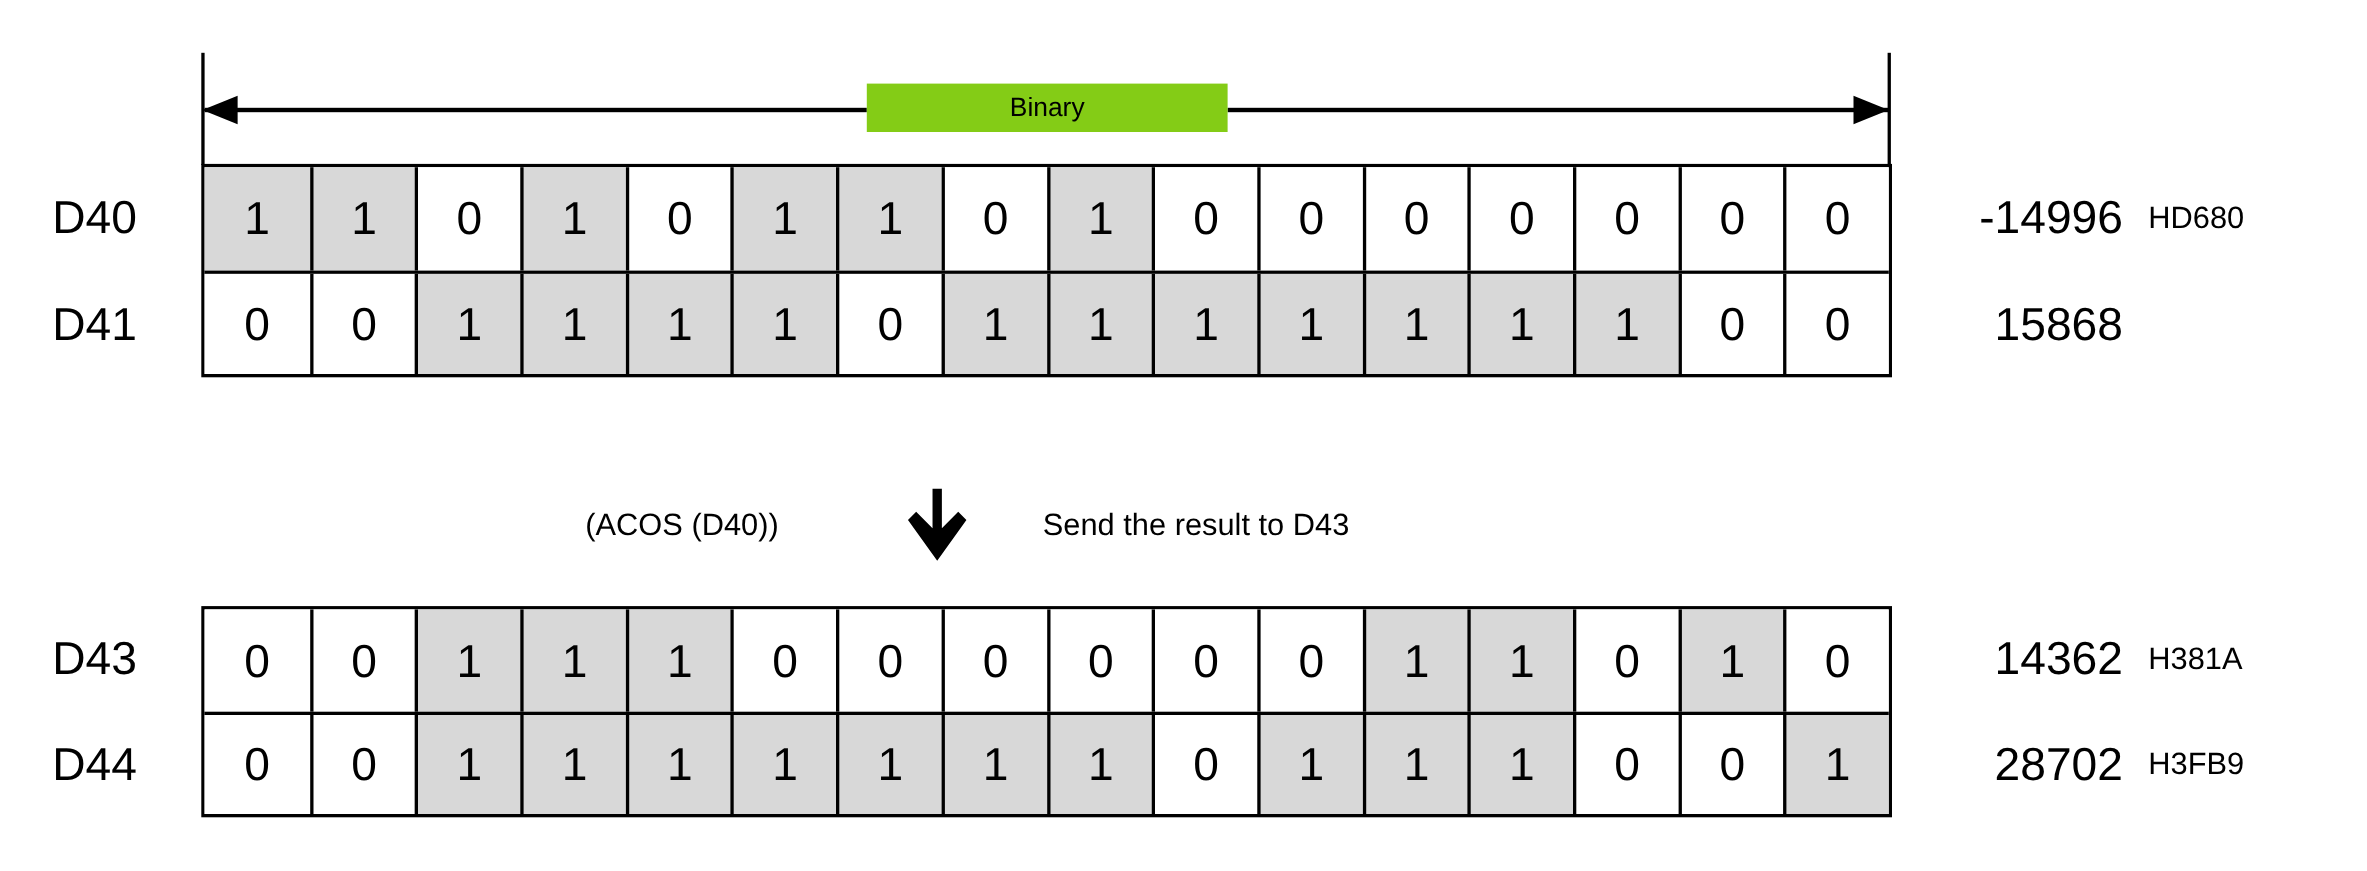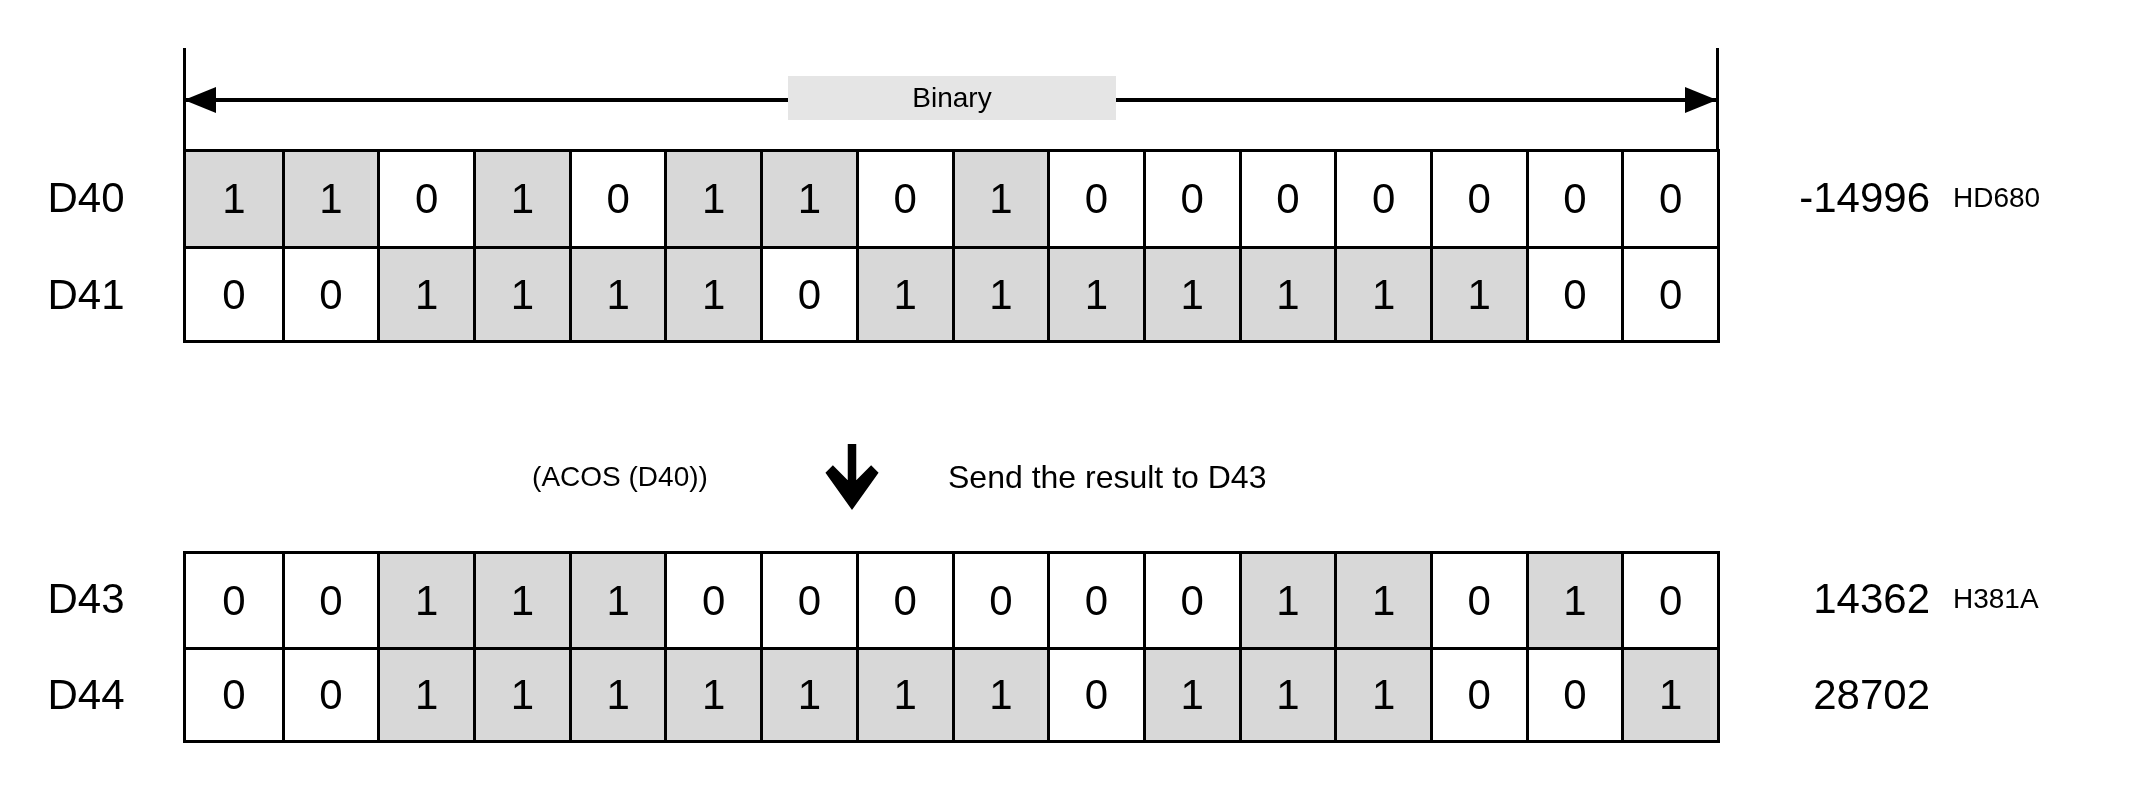--- a/index.html
+++ b/index.html
@@ -18,21 +18,21 @@
   .hline{position:absolute;top:98px;height:4px;background:#000;}
   .hline.seg-left{left:186px;width:602px;}
   .hline.seg-right{left:1116px;width:601px;}
   .arrowhead{position:absolute;width:0;height:0;top:87px;
     border-top:13px solid transparent;border-bottom:13px solid transparent;}
   .arrowhead.left{left:184px;border-right:32px solid #000;}
   .arrowhead.right{left:1685px;border-left:32px solid #000;}
   .binary-label{
     position:absolute;left:788px;width:328px;top:76px;height:44px;
     display:flex;align-items:center;justify-content:center;
-    font-size:28px;background:#e5e5e5;
+    font-size:24px;background:#84cc16;
   }
   
   .bit-table{
     position:absolute;left:183px;width:1537px;
     border:3px solid #000;box-sizing:border-box;
     display:grid;grid-template-rows:1fr 1fr;
   }
   .bit-table.t1{top:149px;height:194px;}
   .bit-table.t2{top:551px;height:192px;}
   .bit-row{display:grid;grid-template-columns:repeat(16,1fr);}
@@ -66,21 +66,21 @@
   
   .op-expr{
     position:absolute;left:450px;width:340px;top:452px;height:50px;
     display:flex;align-items:center;justify-content:center;
     font-size:28px;white-space:nowrap;
   }
   .down-arrow{position:absolute;left:822px;top:444px;}
   .op-desc{
     position:absolute;left:948px;top:452px;height:50px;
     display:flex;align-items:center;
-    font-size:32px;white-space:nowrap;
+    font-size:28px;white-space:nowrap;
   }
 </style>
 </head>
 <body>
 
 <div class="canvas">
 
   <div class="vline left"></div>
   <div class="vline right"></div>
   <div class="hline seg-left"></div>
@@ -172,19 +172,21 @@
         <div class="bit-cell" style="background: rgb(216, 216, 216);">1</div>
         <div class="bit-cell" style="background: rgb(216, 216, 216);">1</div>
         <div class="bit-cell" style="background: rgb(216, 216, 216);">1</div>
         <div class="bit-cell" style="background: rgb(255, 255, 255);">0</div>
         <div class="bit-cell" style="background: rgb(255, 255, 255);">0</div>
         <div class="bit-cell" style="background: rgb(216, 216, 216);">1</div>
       </div>
   </div>
 
   <div class="dec-value row-y1">-14996</div>
+  <div class="dec-value row-y2">15868</div>
   <div class="dec-value row-y3">14362</div>
   <div class="dec-value row-y4">28702</div>
 
   <div class="hex-value row-y1">HD680</div>
   <div class="hex-value row-y3">H381A</div>
+  <div class="hex-value row-y4">H3FB9</div>
 
 </div>
 
 </body></html>

